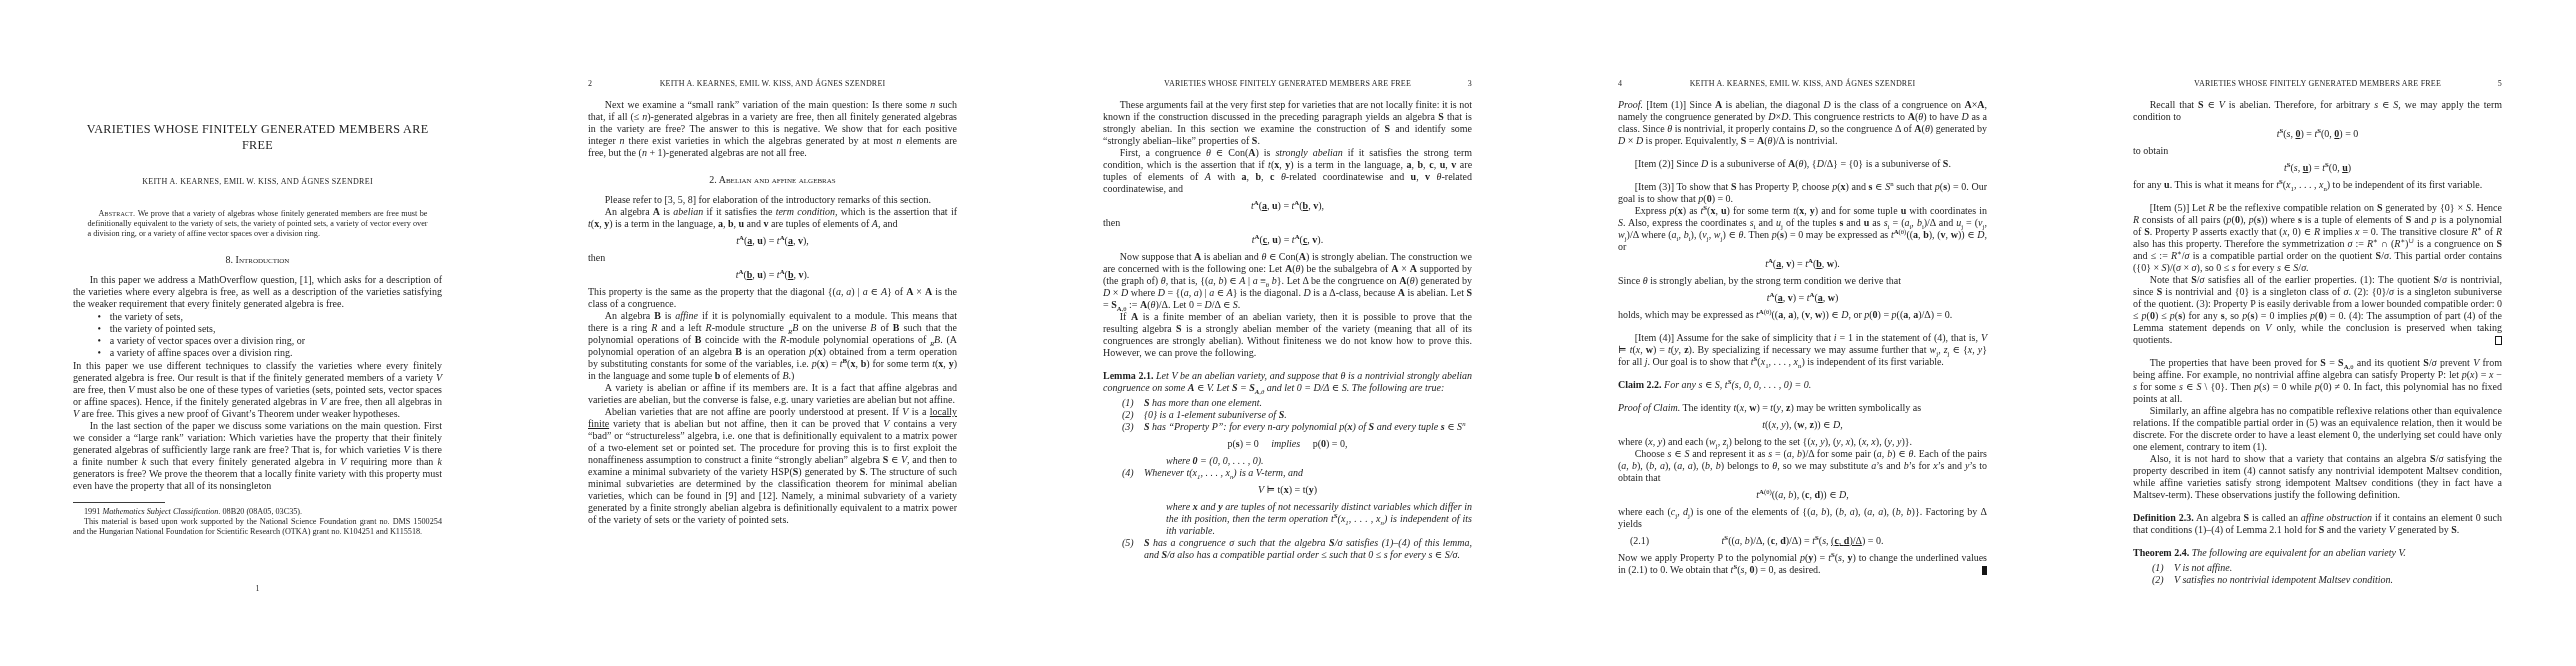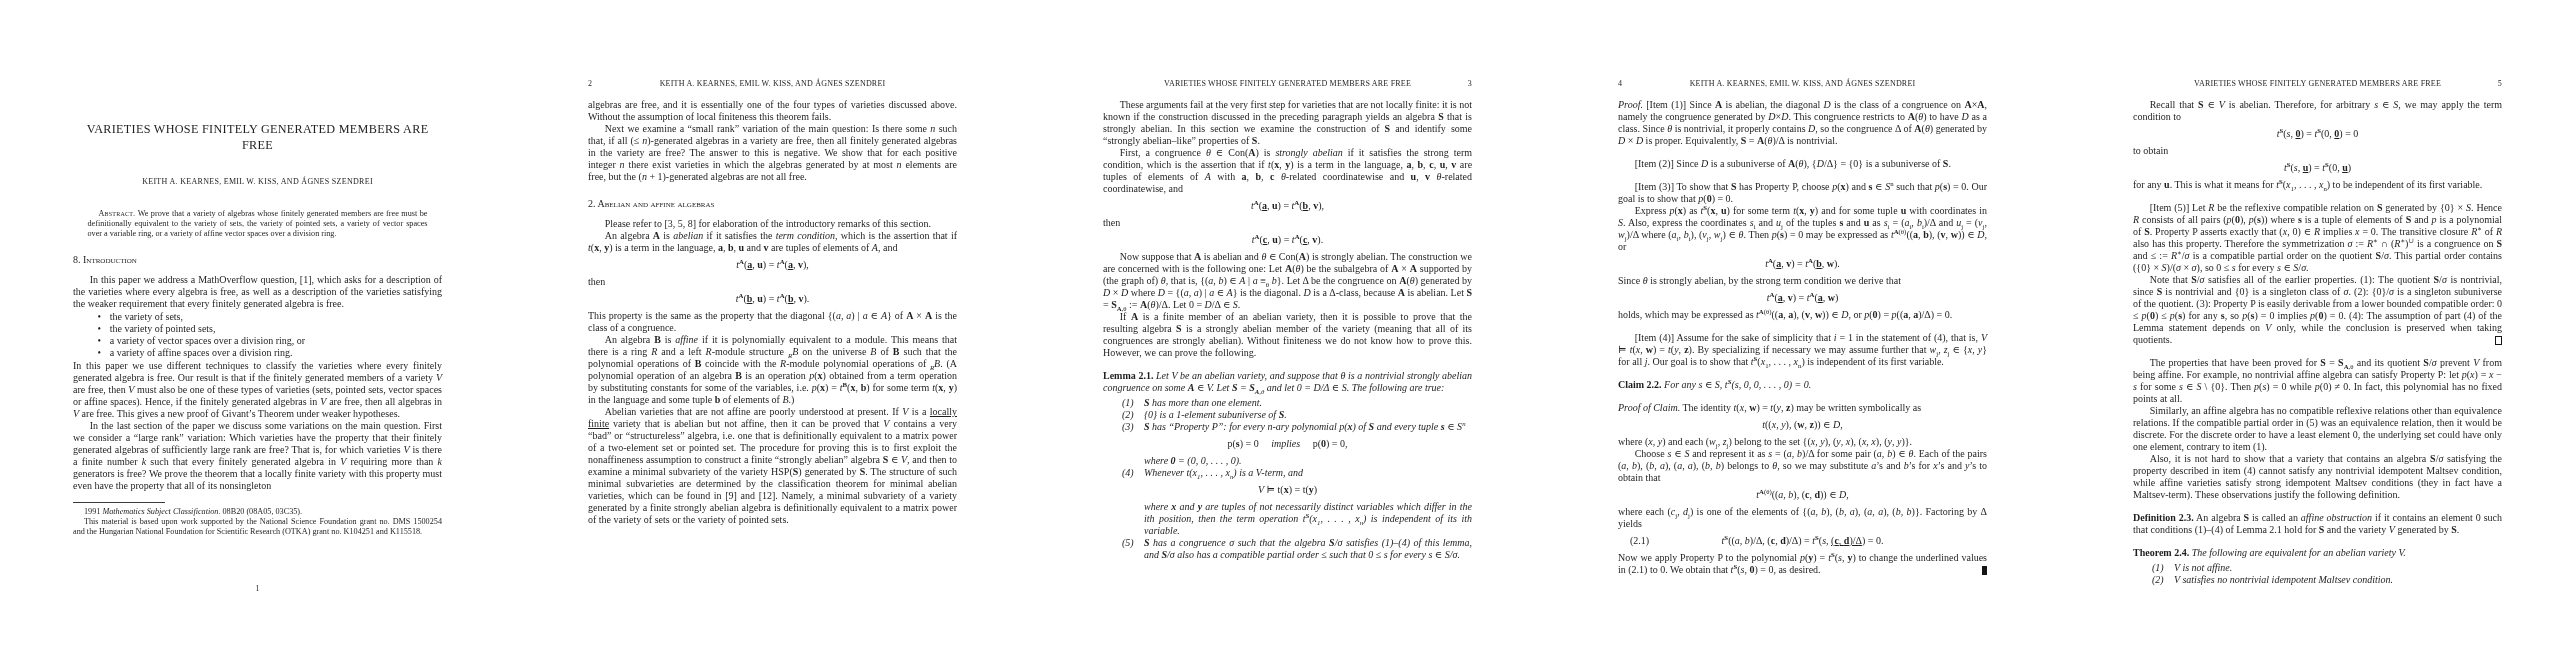--- a/index.html
+++ b/index.html
@@ -12,34 +12,34 @@
   .pghead{display:flex;font-size:8px;letter-spacing:0.2px;margin-bottom:11px}
   .phl{min-width:14.5px;text-align:left}
   .phc{flex:1;text-align:center}
   .phr{min-width:14.5px;text-align:right}
   .pgbody{font-size:10px;line-height:12px;text-align:justify}
   .title{font-size:12.2px;line-height:15.6px;text-align:center;letter-spacing:0.3px;
          max-width:360px;margin:0 auto;text-indent:0}
   .authors{font-size:8px;text-align:center;margin-top:23px;letter-spacing:0.3px;text-indent:0}
   .abstract{font-size:8.2px;line-height:10px;margin:21px 14.5px 0;text-indent:11px;text-align:justify}
   .ablabel{font-variant:small-caps;letter-spacing:0.2px}
-  .sec{font-variant:small-caps;font-size:10px;margin:14.5px 0 8.3px;text-indent:0}
+  .sec{text-align:center;font-variant:small-caps;font-size:10px;margin:14.5px 0 8.3px;text-indent:0}
   .para{text-indent:16.7px}
   .noind{text-indent:0}
   .gap{margin-top:11px}
   .eq{text-align:center;text-indent:0;margin:5px 0}
   .eqn{position:relative}
   .eqno{position:absolute;left:12px}
   .bullets{margin:1.1px 0 1.1px 24.5px}
   .bli{display:flex;text-indent:0}
   .bdot{width:12.2px;flex:0 0 12.2px}
   .li{display:flex;margin-left:19px;text-indent:0}
   .linum{flex:0 0 22px}
   .litext{flex:1}
-  .licont{margin-left:41px;text-indent:0}
+  .licont{margin-left:63px;text-indent:0}
   .it{font-style:italic}
   .thm{margin-top:11px;margin-bottom:3.3px}
   .fnrule{border-top:0.8px solid #3a3a3a;width:92px;margin:10px 0 3.9px}
   .fn{font-size:8.2px;line-height:10px;text-indent:11px;text-align:justify}
   .pn{position:absolute;bottom:72px;left:0;width:100%;text-align:center;font-size:8px}
   .arxiv{position:absolute;left:4.4px;top:132px;height:382px;width:31px;
          writing-mode:vertical-rl;transform:rotate(180deg);font-size:16.7px;
          letter-spacing:0.6px;color:#7c7c7c;text-align:center;white-space:nowrap}
   sup{font-size:68%;vertical-align:super;line-height:0}
   sub{font-size:68%;vertical-align:sub;line-height:0}
@@ -49,21 +49,21 @@
 </style>
 </head>
 <body>
 
 <div class="arxiv">arXiv:1508.03807v2  [math.RA]  11 Sep 2016</div>
 <div id="pages">
     <div class="page first">
       <div class="pgbody">
         <div class="title">VARIETIES WHOSE FINITELY GENERATED MEMBERS ARE FREE</div>
         <div class="authors">KEITH A. KEARNES, EMIL W. KISS, AND ÁGNES SZENDREI</div>
-        <div class="abstract"><span class="ablabel">Abstract.</span> <span>We prove that a variety of algebras whose finitely generated members are free must be definitionally equivalent to the variety of sets, the variety of pointed sets, a variety of vector spaces over a variable ring, or a variety of affine vector spaces over a division ring.</span></div>
+        <div class="abstract"><span class="ablabel">Abstract.</span> <span>We prove that a variety of algebras whose finitely generated members are free must be definitionally equivalent to the variety of sets, the variety of pointed sets, a variety of vector every over a division ring, or a variety of affine vector spaces over a division ring.</span></div>
         <div class="sec">8. Introduction</div>
         <div class="para">In this paper we address a MathOverflow question, [1], which asks for a description of the varieties where every algebra is free, as well as a description of the varieties satisfying the weaker requirement that every finitely generated algebra is free.</div>
         <div class="bullets">
           <div class="bli">
             <span class="bdot">•</span>
             <span>the variety of sets,</span>
           </div>
           <div class="bli">
             <span class="bdot">•</span>
             <span>the variety of pointed sets,</span>
@@ -85,30 +85,30 @@
         <div class="pn">1</div>
       </div>
     </div>
     <div class="page">
       <div class="pghead">
         <span class="phl">2</span>
         <span class="phc">KEITH A. KEARNES, EMIL W. KISS, AND ÁGNES SZENDREI</span>
         <span class="phr"></span>
       </div>
       <div class="pgbody">
-        <div class="para noind">algebras are free, and it is essentially one of the four types of varieties discussed above. Without the assumption of local finiteness this theorem fails.</div>
         <div class="para">Next we examine a “small rank” variation of the main question: Is there some <i>n</i> such that, if all (≤ <i>n</i>)-generated algebras in a variety are free, then all finitely generated algebras in the variety are free? The answer to this is negative. We show that for each positive integer <i>n</i> there exist varieties in which the algebras generated by at most <i>n</i> elements are free, but the (<i>n</i> + 1)-generated algebras are not all free.</div>
         <div class="sec">2. Abelian and affine algebras</div>
         <div class="para">Please refer to [3, 5, 8] for elaboration of the introductory remarks of this section.</div>
         <div class="para">An algebra <b>A</b> is <i>abelian</i> if it satisfies the <i>term condition</i>, which is the assertion that if <i>t</i>(<b>x</b>, <b>y</b>) is a term in the language, <b>a</b>, <b>b</b>, <b>u</b> and <b>v</b> are tuples of elements of <i>A</i>, and</div>
         <div class="eq"><i>t</i><sup><b>A</b></sup>(<b><u>a</u></b>, <b>u</b>) = <i>t</i><sup><b>A</b></sup>(<b><u>a</u></b>, <b>v</b>),</div>
         <div class="para noind">then</div>
         <div class="eq"><i>t</i><sup><b>A</b></sup>(<b><u>b</u></b>, <b>u</b>) = <i>t</i><sup><b>A</b></sup>(<b><u>b</u></b>, <b>v</b>).</div>
         <div class="para noind">This property is the same as the property that the diagonal {(<i>a</i>, <i>a</i>) | <i>a</i> ∈ <i>A</i>} of <b>A</b> × <b>A</b> is the class of a congruence.</div>
         <div class="para">An algebra <b>B</b> is <i>affine</i> if it is polynomially equivalent to a module. This means that there is a ring <i>R</i> and a left <i>R</i>-module structure <sub><i>R</i></sub><i>B</i> on the universe <i>B</i> of <b>B</b> such that the polynomial operations of <b>B</b> coincide with the <i>R</i>-module polynomial operations of <sub><i>R</i></sub><i>B</i>. (A polynomial operation of an algebra <b>B</b> is an operation <i>p</i>(<b>x</b>) obtained from a term operation by substituting constants for some of the variables, i.e. <i>p</i>(<b>x</b>) = <i>t</i><sup><b>B</b></sup>(<b>x</b>, <b>b</b>) for some term <i>t</i>(<b>x</b>, <b>y</b>) in the language and some tuple <b>b</b> of elements of <i>B</i>.)</div>
+        <div class="para">A variety is abelian or affine if its members are. It is a fact that affine algebras and varieties are abelian, but the converse is false, e.g. unary varieties are abelian but not affine.</div>
         <div class="para">Abelian varieties that are not affine are poorly understood at present. If <i>V</i> is a <u>locally finite</u> variety that is abelian but not affine, then it can be proved that <i>V</i> contains a very “bad” or “structureless” algebra, i.e. one that is definitionally equivalent to a matrix power of a two-element set or pointed set. The procedure for proving this is to first exploit the nonaffineness assumption to construct a finite “strongly abelian” algebra <b>S</b> ∈ <i>V</i>, and then to examine a minimal subvariety of the variety HSP(<b>S</b>) generated by <b>S</b>. The structure of such minimal subvarieties are determined by the classification theorem for minimal abelian varieties, which can be found in [9] and [12]. Namely, a minimal subvariety of a variety generated by a finite strongly abelian algebra is definitionally equivalent to a matrix power of the variety of sets or the variety of pointed sets.</div>
       </div>
     </div>
     <div class="page">
       <div class="pghead">
         <span class="phl"></span>
         <span class="phc">VARIETIES WHOSE FINITELY GENERATED MEMBERS ARE FREE</span>
         <span class="phr">3</span>
       </div>
       <div class="pgbody">

